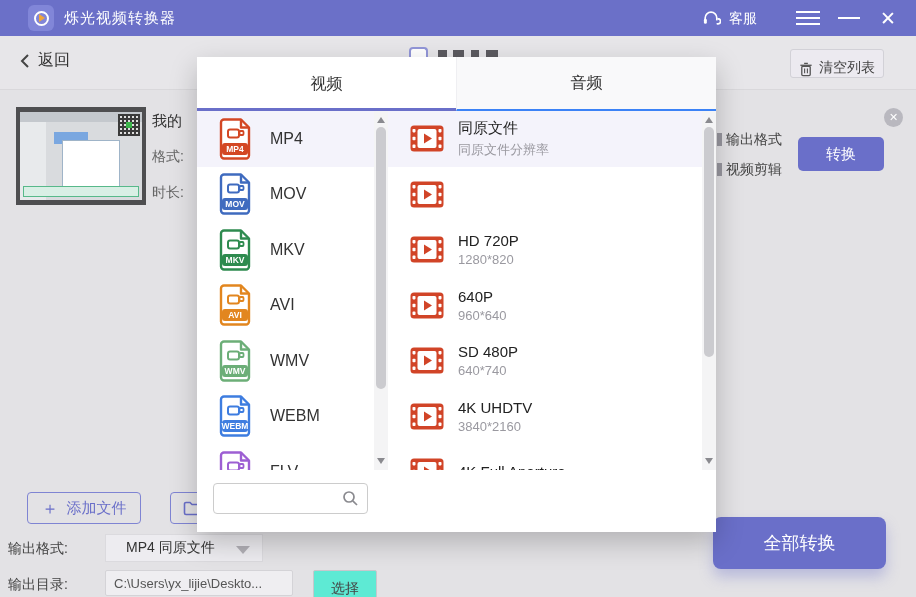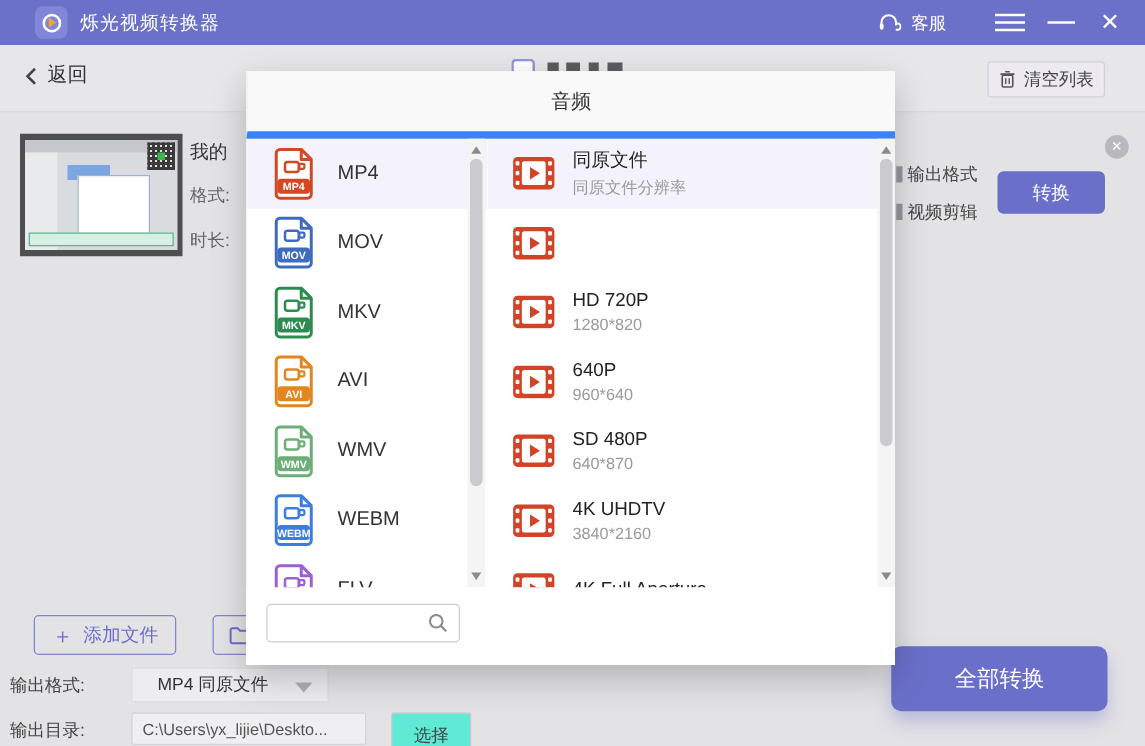--- a/index.html
+++ b/index.html
@@ -35,21 +35,21 @@
   .header { position:absolute; left:0; top:36px; width:916px; height:54px;
             background:#e7e6e9; border-bottom:1px solid #d9d8db; }
   .back { position:absolute; left:20px; top:14px; display:flex; align-items:center;
           gap:8px; color:#333; font-size:16px; }
   .checkbox-frag { position:absolute; left:409px; top:11px; width:19px; height:11px;
                    border:2px solid #9296d8; border-bottom:none;
                    border-radius:4px 4px 0 0; background:#fff; }
   .txt-frag { position:absolute; top:14px; height:7px; background:#5c5b60; }
   .clear-btn { position:absolute; left:790px; top:13px; width:94px; height:29px;
                background:#eceaf0; border:1px solid #d2d1d7; border-radius:3px;
-               display:flex; align-items:center; justify-content:center; gap:6px;
+               display:flex; align-items:flex-end; justify-content:center; gap:6px;
                color:#444; font-size:14px; }
 
   
   .thumb { position:absolute; left:16px; top:107px; width:130px; height:98px;
            background:#4e4e50; padding:5px 4px; }
   .thumb-inner { position:relative; width:100%; height:100%; background:#d9dbde; overflow:hidden; }
   .thumb-top { position:absolute; left:0; top:0; right:0; height:10px; background:#c4c8cd; }
   .thumb-side { position:absolute; left:0; top:10px; bottom:0; width:26px; background:#e8eaec; }
   .thumb-win { position:absolute; left:42px; top:28px; width:58px; height:48px;
                background:#fff; border:1px solid #9fb4c8; }
@@ -105,21 +105,21 @@
   
   .popup { position:absolute; left:197px; top:57px; width:519px; height:475px;
            background:#fff; z-index:10; box-shadow:0 10px 26px rgba(0,0,0,.22); }
   .tabs { position:absolute; left:0; top:0; width:100%; height:54px; display:flex; }
   .tab { flex:1; display:flex; align-items:center; justify-content:center;
          font-size:16px; color:#333; position:relative; }
   .tab.active { background:#fff; }
   .tab.active::after { content:""; position:absolute; left:0; bottom:0; width:100%;
                        height:3px; background:#6a6fc9; }
   .tab.inactive { background:#f9f9fa; border-left:1px solid #efeff2;
-                  border-bottom:6px solid #3b82f6; }
+                  border-bottom:2px solid #3b82f6; }
 
   .list { position:absolute; top:54px; bottom:62px; overflow:hidden; }
   .list-left  { left:0; width:193px; }
   .list-right { left:193px; width:326px; }
   .fmt-row { position:relative; height:55.5px; display:flex; align-items:center;
              padding-left:21px; gap:16px; }
   .fmt-row.sel { background:#f4f3fb; }
   .fmt-label { font-size:16px; color:#333; }
   .res-row { position:relative; height:55.5px; display:flex; align-items:center;
              padding-left:20px; gap:14px; }
@@ -248,20 +248,21 @@
   </div>
 
   <div class="out-label" style="top:576px;">输出目录:</div>
   <div class="dir-box">C:\Users\yx_lijie\Deskto...</div>
   <div class="choose-btn">选择</div>
 
   <div class="convert-all">全部转换</div>
 
   <div class="popup">
     <div class="tabs">
+      <div class="tab active">视频</div>
       <div class="tab inactive">音频</div>
     </div>
 
     <div class="list list-left" id="format-list">
         <div class="fmt-row sel">
           <svg width="36" height="44" viewBox="0 0 36 44">
     <path d="M6 2.5 h17 l8 8 v28 a3 3 0 0 1 -3 3 h-22 a3 3 0 0 1 -3 -3 v-33 a3 3 0 0 1 3 -3 z" fill="#fff" stroke="#d34724" stroke-width="2.4" stroke-linejoin="round"></path>
     <path d="M23 2.5 v8 h8" fill="none" stroke="#d34724" stroke-width="2.4" stroke-linejoin="round"></path>
     <rect x="10" y="12.5" width="11" height="8" rx="2" fill="none" stroke="#d34724" stroke-width="2"></rect>
     <rect x="21.5" y="14" width="4" height="4" rx="1" fill="none" stroke="#d34724" stroke-width="1.8"></rect>
@@ -426,21 +427,21 @@
       <rect x="2.5" y="4" width="3" height="3.4" rx="0.8"></rect>
       <rect x="2.5" y="11.8" width="3" height="3.4" rx="0.8"></rect>
       <rect x="2.5" y="19.6" width="3" height="3.4" rx="0.8"></rect>
       <rect x="28.5" y="4" width="3" height="3.4" rx="0.8"></rect>
       <rect x="28.5" y="11.8" width="3" height="3.4" rx="0.8"></rect>
       <rect x="28.5" y="19.6" width="3" height="3.4" rx="0.8"></rect>
     </g>
   </svg>
           <span class="res-text">
        <span class="res-name">SD 480P</span>
-       <span class="res-detail">640*870</span>
+       <span class="res-detail">640*740</span>
      </span>
         </div>
         <div class="res-row">
           <svg width="34" height="27" viewBox="0 0 34 27">
     <rect x="0.5" y="0.5" width="33" height="26" rx="3.5" fill="#d14427"></rect>
     <rect x="7.5" y="4" width="19" height="19" rx="2" fill="#fff"></rect>
     <path d="M14 8.5 l8 5 -8 5 z" fill="#d14427"></path>
     <g fill="#fff">
       <rect x="2.5" y="4" width="3" height="3.4" rx="0.8"></rect>
       <rect x="2.5" y="11.8" width="3" height="3.4" rx="0.8"></rect>

